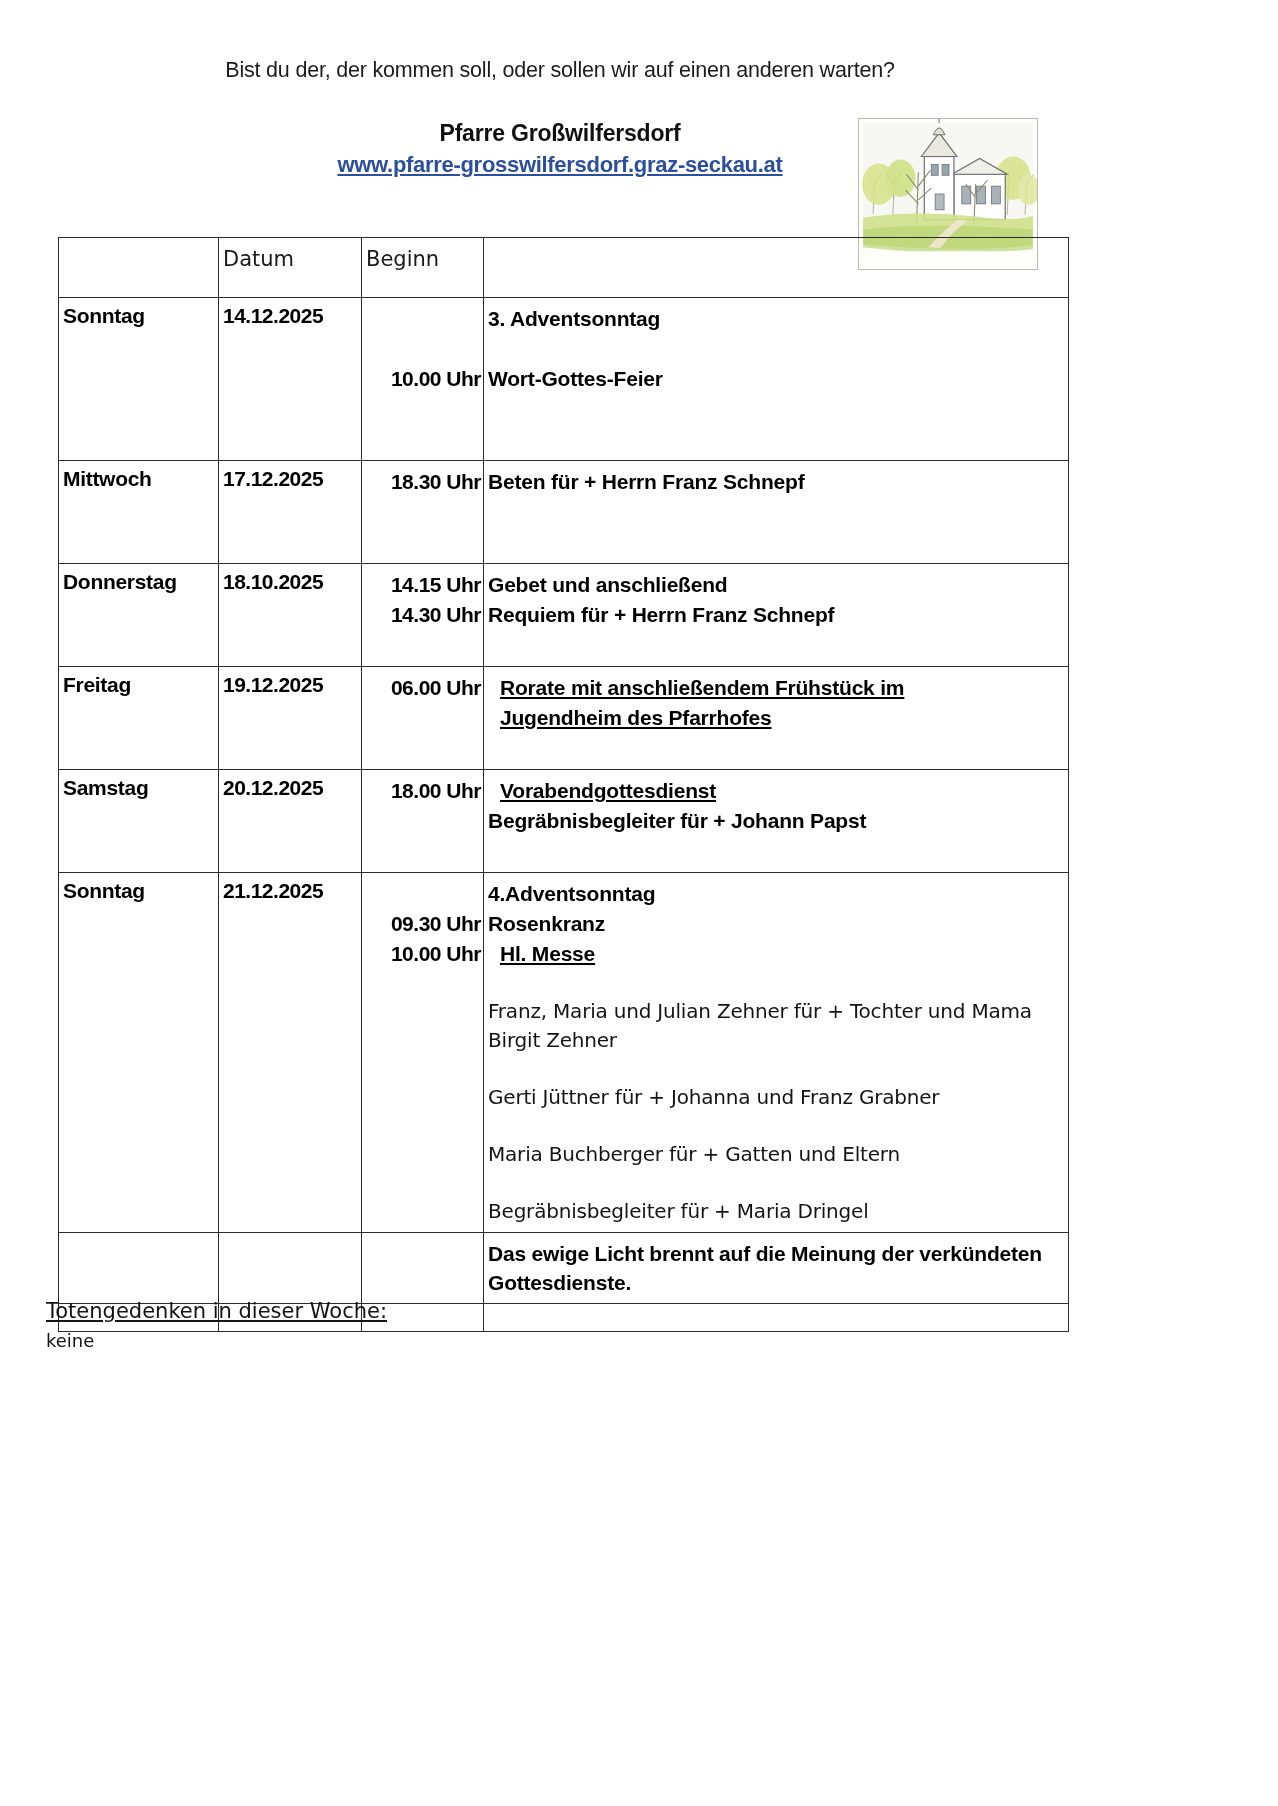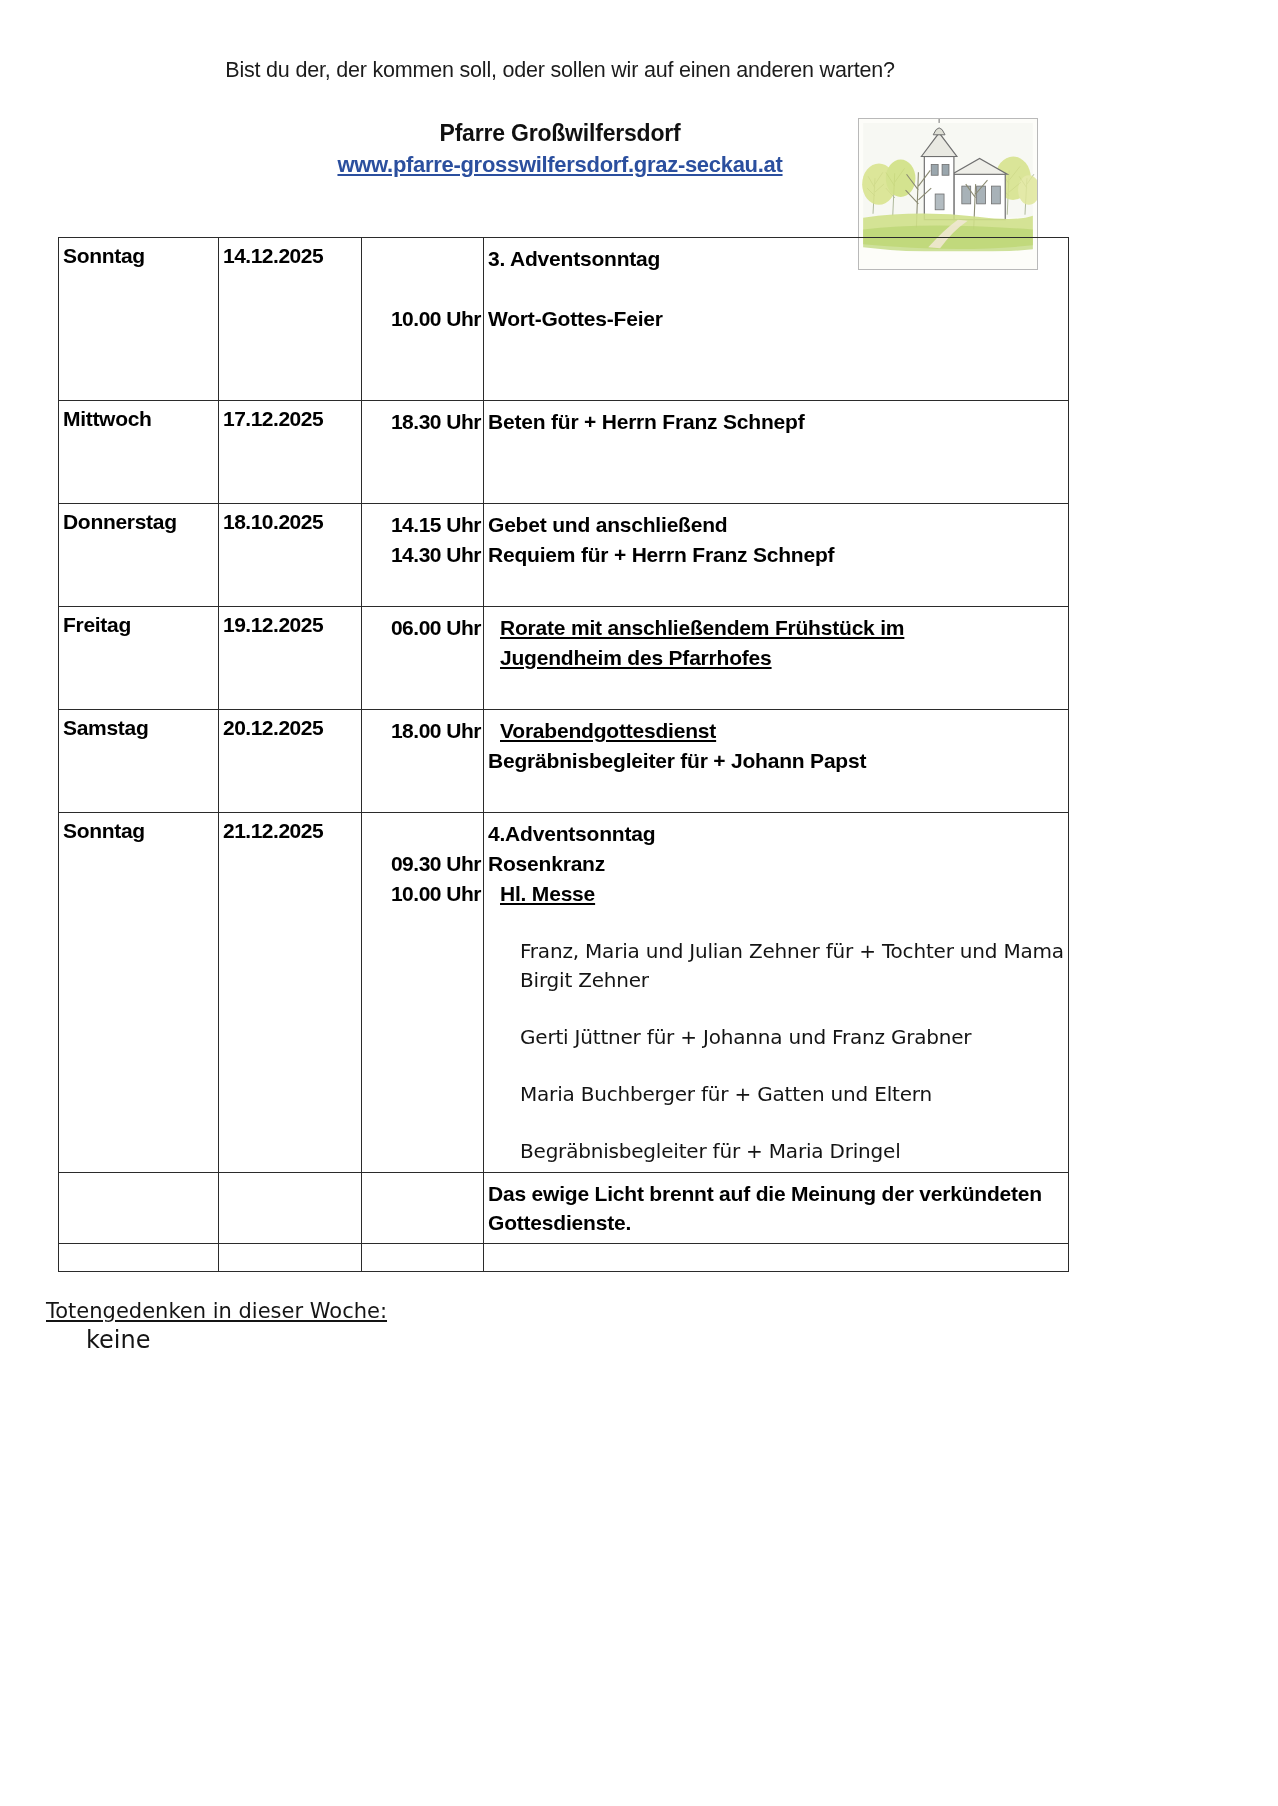--- a/index.html
+++ b/index.html
@@ -158,21 +158,20 @@
 
   
   .intention {
     font-family: "DejaVu Sans", "Liberation Sans", sans-serif;
     font-weight: normal;
     font-size: 20px;
     line-height: 29px;
     letter-spacing: -0.2px;
     color: #141414;
     margin-top: 28px;
-    margin-left: 32px;
   }
   .intention:first-of-type { margin-top: 30px; }
 
   .notice {
     font-family: "Liberation Sans", "DejaVu Sans", sans-serif;
     font-weight: bold;
     font-size: 21px;
     line-height: 29px;
     letter-spacing: -0.2px;
   }
@@ -189,24 +188,23 @@
     font-size: 21px;
     line-height: 29px;
     color: #141414;
     text-decoration: underline;
     text-underline-offset: 2px;
     display: inline-block;
     margin-top: 25px;
   }
   .footer-value {
     font-family: "DejaVu Sans", "Liberation Sans", sans-serif;
-    font-size: 24px;
+    font-size: 18px;
     line-height: 29px;
     color: #141414;
-    margin-left: 40px;
   }
 </style>
 </head>
 <body>
 
 <div class="page">
 
   <div class="motto">Bist du der, der kommen soll, oder sollen wir auf einen anderen warten?</div>
 
   <div class="title-block">
@@ -269,20 +267,26 @@
 
   <table class="schedule">
     <colgroup>
       <col class="c-day">
         <col class="c-date">
         <col class="c-time">
         <col class="c-desc">
     </colgroup>
     <tbody>
 
+      <tr class="hdr">
+        <td></td>
+        <td class="hdr-label">Datum</td>
+        <td class="hdr-label">Beginn</td>
+        <td></td>
+      </tr>
 
       <tr>
         <td class="day-cell">Sonntag</td>
         <td class="date-cell">14.12.2025</td>
         <td class="time-cell">
           <div class="time-line"></div>
           <div class="spacer-line"></div>
           <div class="time-line">10.00 Uhr</div>
           <div class="spacer-line"></div>
           <div class="spacer-line"></div>

